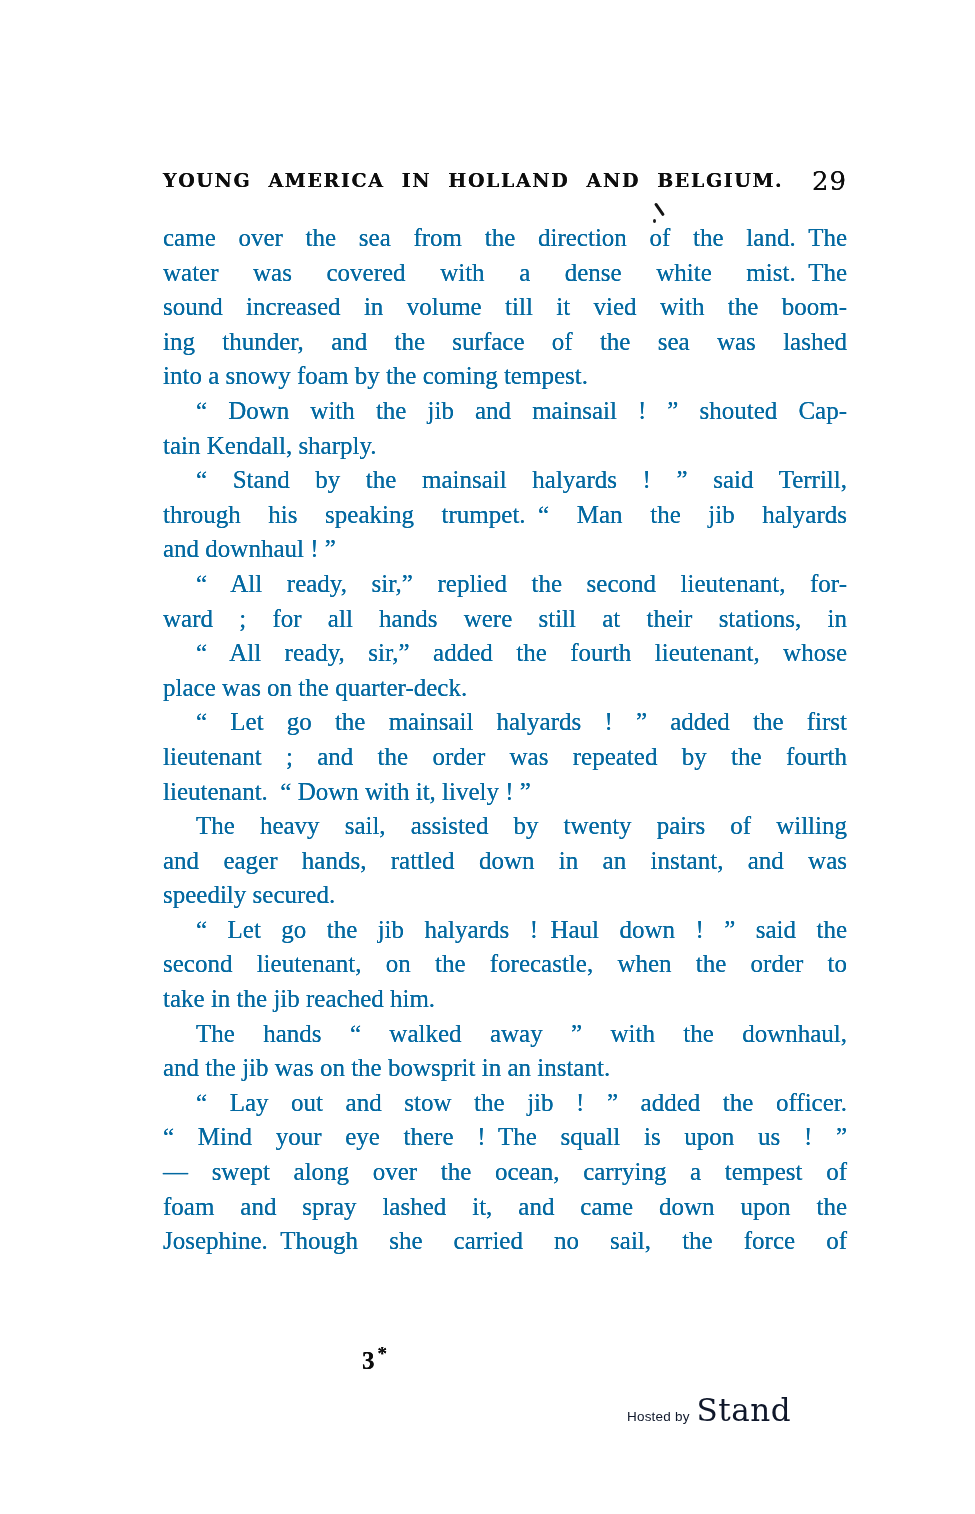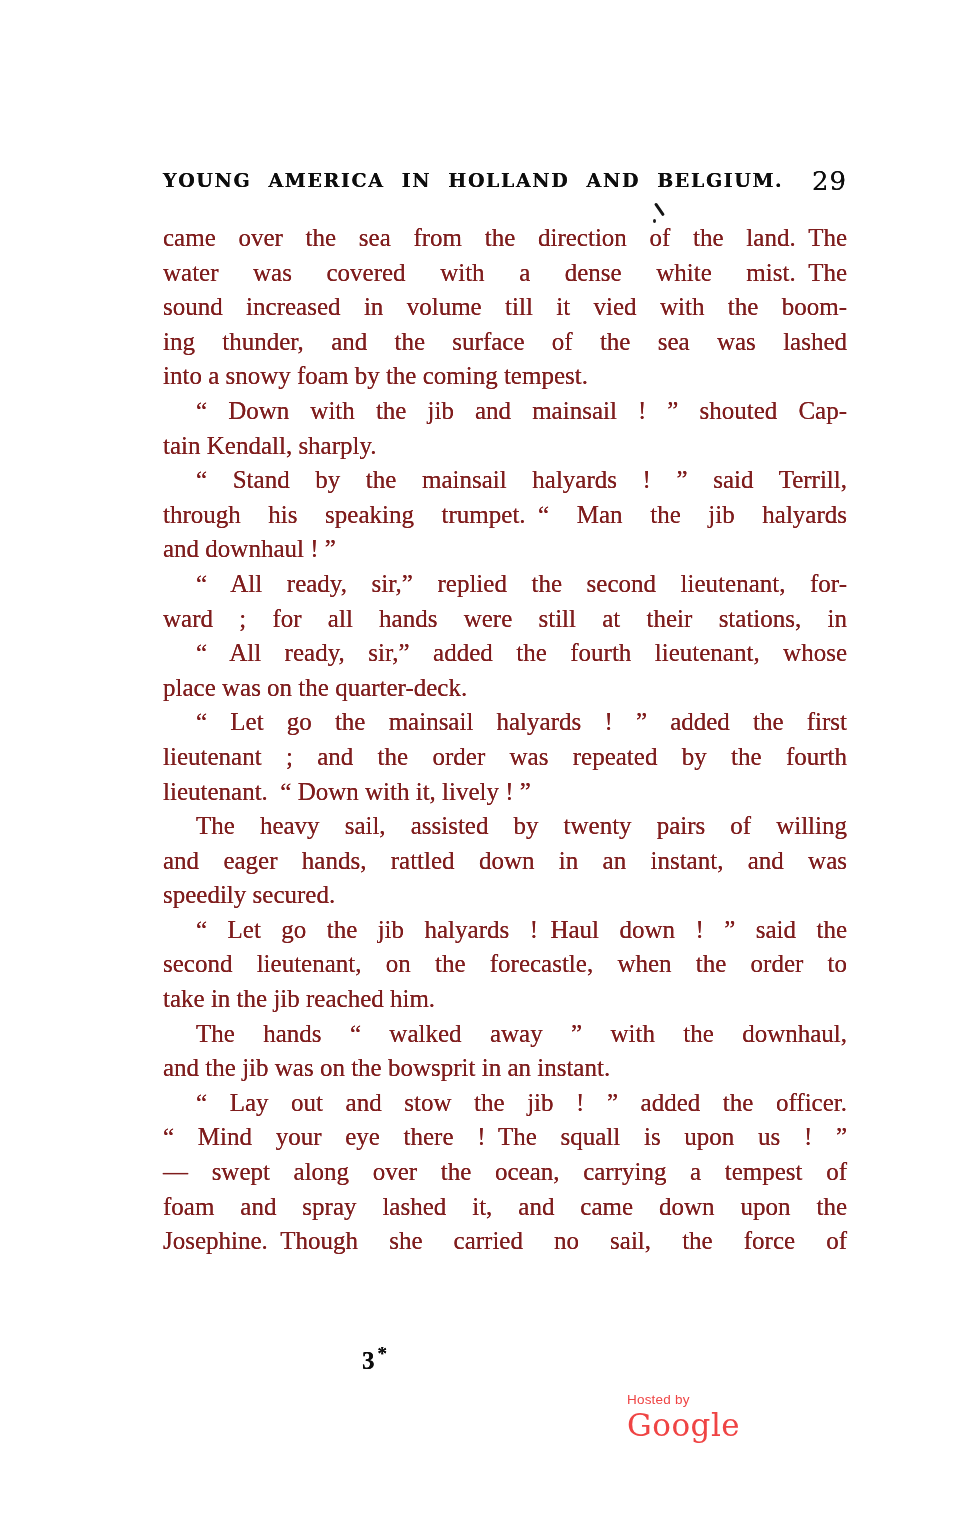--- a/index.html
+++ b/index.html
@@ -74,21 +74,21 @@
   }
 
   
   .page-text {
     position: absolute;
     left: 163px;
     top: 221px;
     width: 684px;
     font-size: 25px;
     line-height: 34.6px;
-    color: #7f1d1d;
+    color: #0369a1;
     text-shadow: 0 0 0.55px currentColor;
   }
   .line {
     text-align: left;
     white-space: normal;
   }
   .line.just {
     text-align: justify;
     text-align-last: justify;
   }
@@ -112,22 +112,21 @@
     margin-left: 3px;
   }
 
   
   .google-watermark {
     position: absolute;
     left: 627px;
     top: 1392px;
     display: flex;
     align-items: baseline;
-    color: #ef4444;
-    flex-direction: column;
+    color: #0f172a;
   }
   .hosted-by {
     font-family: "Liberation Sans", sans-serif;
     font-size: 13.5px;
     letter-spacing: 0.2px;
     margin-right: 7px;
   }
   .google-logo {
     font-family: "DejaVu Serif", "Liberation Serif", serif;
     font-size: 31px;
@@ -179,16 +178,16 @@
       <div class="line just">foam and spray lashed it, and came down upon the</div>
       <div class="line just">Josephine. Though she carried no sail, the force of</div>
     </div>
 
   <div class="signature-mark">
     <span>3</span><sup>*</sup>
   </div>
 
   <div class="google-watermark">
     <span class="hosted-by">Hosted by</span>
-    <span class="google-logo">Google</span>
+    <span class="google-logo">Stand</span>
   </div>
 
 </div>
 
 </body></html>

